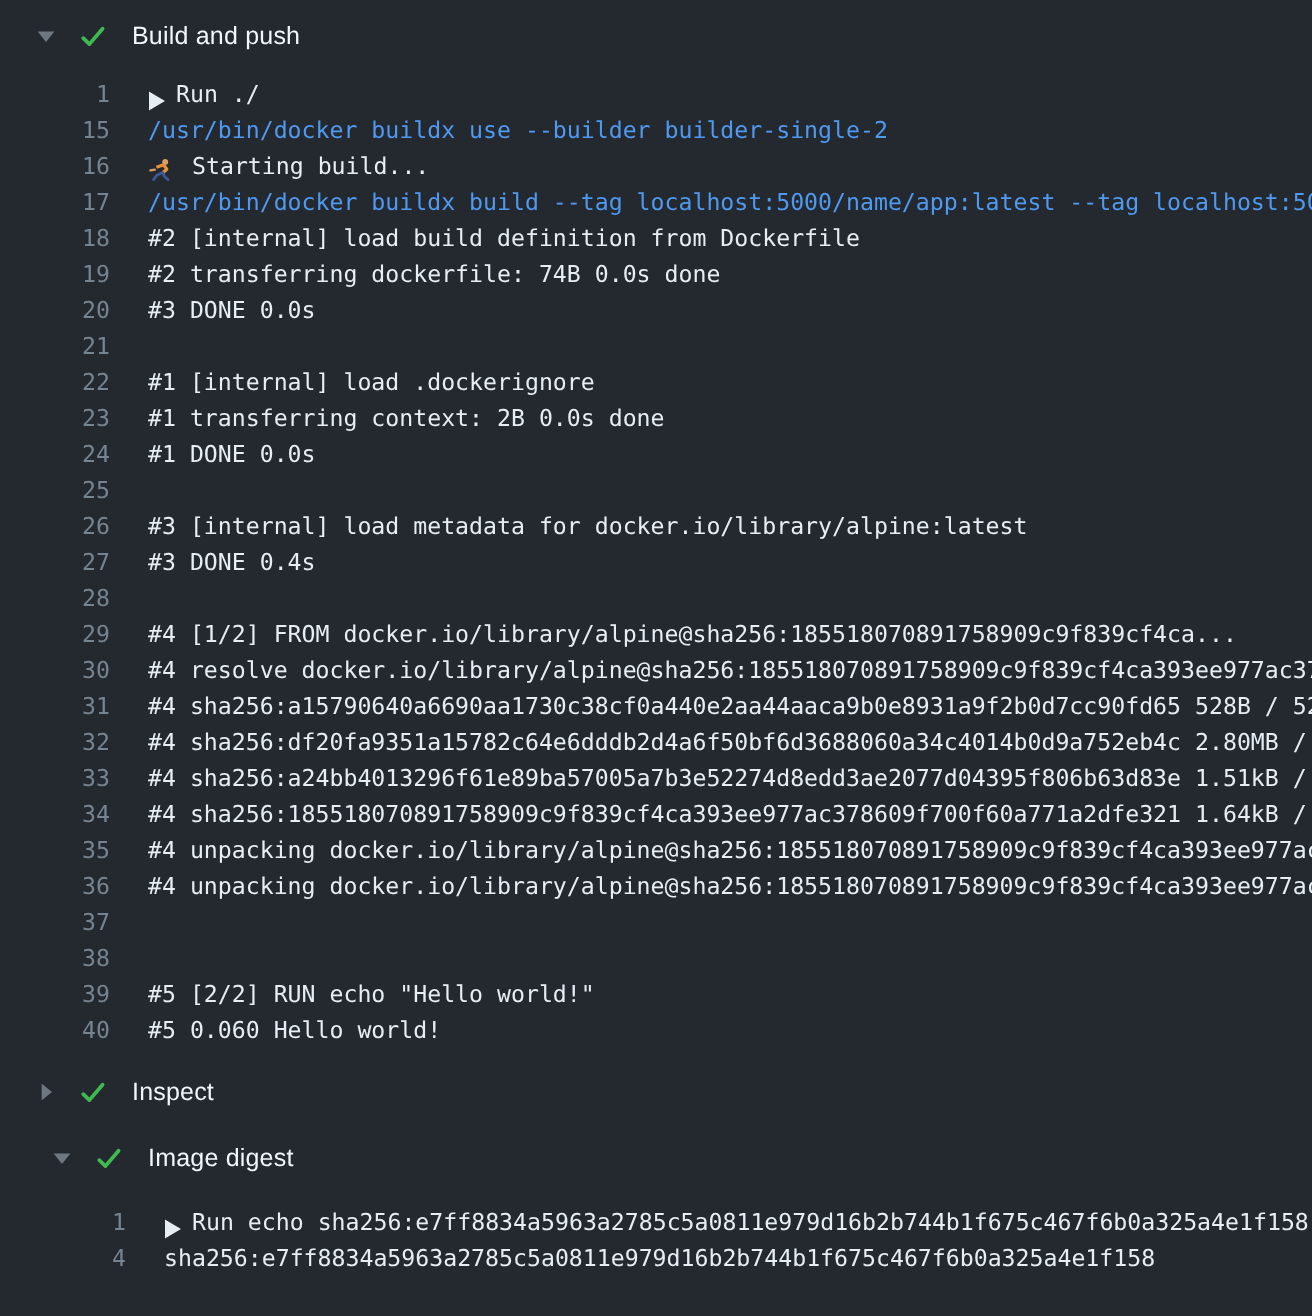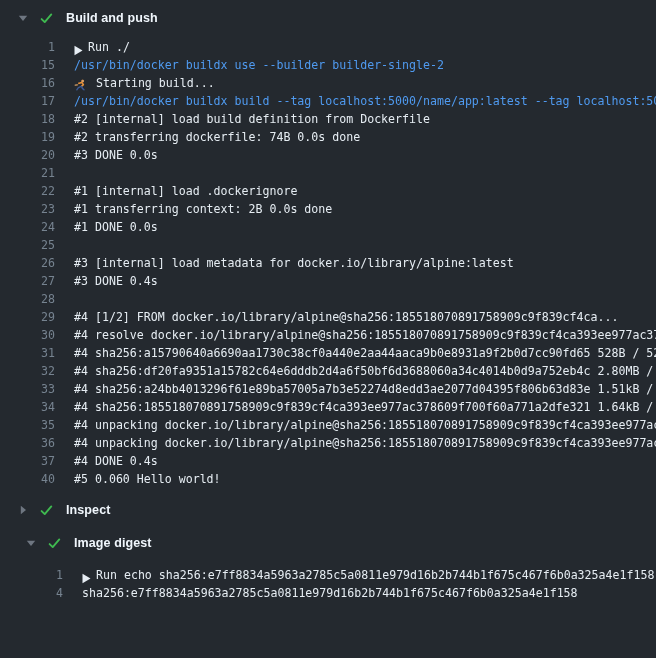--- a/index.html
+++ b/index.html
@@ -33,21 +33,21 @@
     margin-left: 10px;
     display: inline-flex;
     align-items: center;
     justify-content: center;
     flex: 0 0 16px;
   }
   .section-title {
     margin-left: 12px;
     font-family: "Liberation Sans", "DejaVu Sans", sans-serif;
     font-size: 12.5px;
-    font-weight: 700;
+    font-weight: 400;
     color: #f0f6fc;
     letter-spacing: 0.1px;
   }
   .section-lines { margin-top: 10px; }
   #section-1 { margin-top: 12px; }
   #section-2 { margin-top: 13px; margin-left: 8px; }
   #section-2 .section-lines { margin-top: 13px; }
   .log-row {
     display: flex;
     height: 18px;
@@ -201,21 +201,28 @@
         <div class="log-row">
     <span class="ln">35</span>
     <span class="content"><span class="txt">#4 unpacking docker.io/library/alpine@sha256:185518070891758909c9f839cf4ca393ee977ac</span></span>
   </div>
         <div class="log-row">
     <span class="ln">36</span>
     <span class="content"><span class="txt">#4 unpacking docker.io/library/alpine@sha256:185518070891758909c9f839cf4ca393ee977ac</span></span>
   </div>
         <div class="log-row">
     <span class="ln">37</span>
-    <span class="content"><span class="txt">#4 DONE 0.4s</span></span>
+  </div>
+        <div class="log-row">
+    <span class="ln">38</span>
+    <span class="content"><span class="txt"></span></span>
+  </div>
+        <div class="log-row">
+    <span class="ln">39</span>
+    <span class="content"><span class="txt">#5 [2/2] RUN echo "Hello world!"</span></span>
   </div>
         <div class="log-row">
     <span class="ln">40</span>
     <span class="content"><span class="txt">#5 0.060 Hello world!</span></span>
   </div>
       </div>
   </section>
     <section class="log-section collapsed" id="section-1">
     <div class="section-header">
       <span class="chevron">

